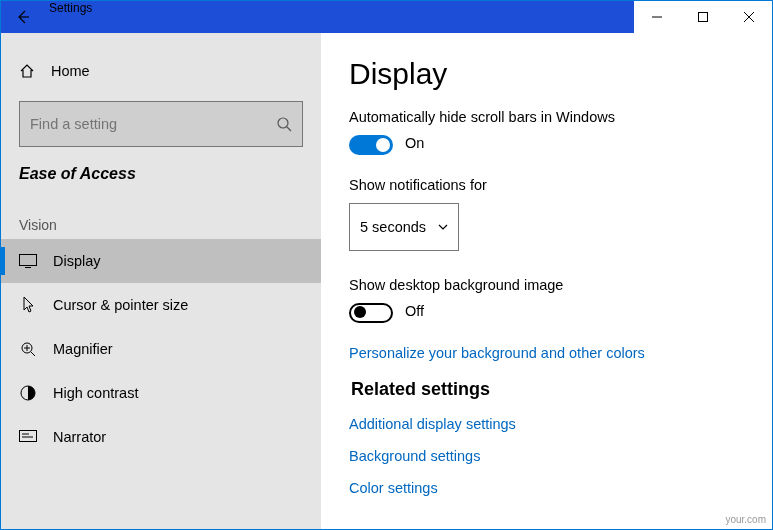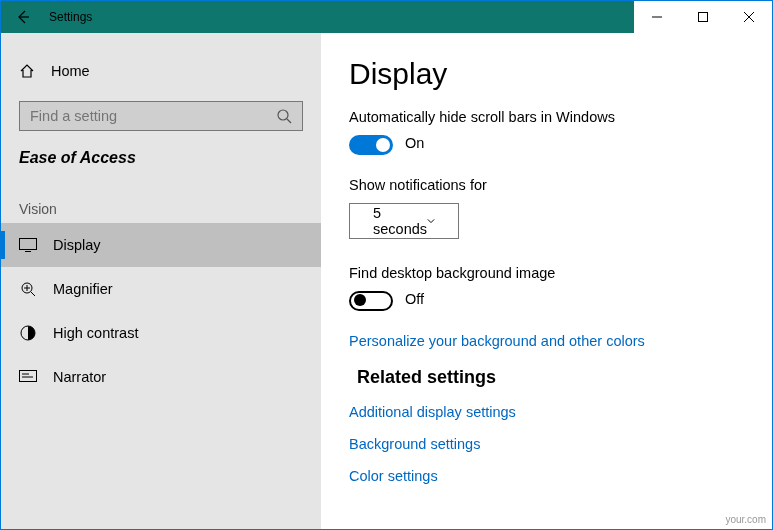--- a/index.html
+++ b/index.html
@@ -1,46 +1,46 @@
 <!DOCTYPE html>
 <html><head>
 <meta charset="utf-8">
 <style>
 * { box-sizing: border-box; margin: 0; padding: 0; font-family: "Segoe UI", -apple-system, sans-serif; }
 body { width: 773px; height: 530px; overflow: hidden; background: #fff; border: 1px solid #0078d7; position: relative; }
-.titlebar { height: 32px; display: flex; align-items: center; background: #0f766e; }
+.titlebar { height: 32px; display: flex; align-items: flex-start; background: #1d4ed8; }
 .titlebar .back { width: 44px; height: 32px; display:flex; align-items:center; justify-content:center; }
 .titlebar .title { font-size: 12px; color: #000; padding-left: 4px; flex: 0 0 auto; }
 .titlebar .spacer { flex: 1; }
 .winbtn { width: 46px; height: 32px; display:flex; align-items:center; justify-content:center; background: #fff; }
 .winbtns { display:flex; height:32px; }
 .content { display:flex; height: calc(100% - 32px); }
 .sidebar { width: 320px; background: #e5e5e5; padding-top: 18px; display:flex; flex-direction:column; }
 .home-row { display:flex; align-items:center; height: 40px; padding-left: 18px; gap: 16px; font-size: 14.5px; color:#000; }
-.search { margin: 10px 18px 0 18px; height: 30px; border: 1px solid #777; background:#cfcfcf; display:flex; align-items:center; padding: 0 10px; justify-content: space-between; }
+.search { margin: 10px 18px 0 18px; height: 46px; border: 1px solid #777; background:#cfcfcf; display:flex; align-items:center; padding: 0 10px; justify-content: space-between; }
 .search input { border:none; background:transparent; font-size:14.5px; width: 90%; outline:none; color:#5a5a5a; }
 .category { font-weight:600; font-size:16px; color:#000; padding: 18px 18px 0 18px; font-style: italic; }
 .group-label { font-size:14px; color:#555; padding: 34px 12px 6px 18px; }
 .nav-item { display:flex; align-items:center; height: 44px; padding-left: 18px; gap: 16px; font-size:14.5px; color:#000; position:relative; }
 .nav-item.active::before { content:""; position:absolute; left:0; top:8px; bottom:8px; width:4px; background:#0078d7; }
 .nav-item.active { background:#bfbfbf; }
 .nav-item .ico { width:18px; height:18px; display:flex; align-items:center; justify-content:center; }
 .main { flex:1; padding: 24px 28px 0 28px; overflow:hidden; }
 h1 { font-weight:400; font-size:30px; color:#000; margin-bottom:18px; }
 .setting-label { font-size:14.5px; color:#000; margin-bottom:10px; }
 .toggle-row { display:flex; align-items:flex-start; gap:12px; margin-bottom:22px; }
 .toggle { width:44px; height:20px; border-radius:10px; position:relative; }
 .toggle.on { background:#0078d7; }
 .toggle.on .knob { position:absolute; right:3px; top:3px; width:14px; height:14px; border-radius:50%; background:#fff; }
 .toggle.off { background:#fff; border:2px solid #000; width:44px; height:20px; }
 .toggle.off .knob { position:absolute; left:3px; top:1px; width:12px; height:12px; border-radius:50%; background:#000; }
 .toggle-state { font-size:14.5px; }
-.select { border:1.5px solid #777; height:36px; width:110px; display:flex; align-items:center; justify-content:space-between; padding:0 23px; font-size:14.5px; margin-bottom:26px; }
+.select { border:1.5px solid #777; height:48px; width:110px; display:flex; align-items:center; justify-content:space-between; padding:0 10px; font-size:14.5px; margin-bottom:26px; }
 .link { color:#0067c0; font-size:14.5px; margin-bottom:14px; display:block;margin-top:16px; }
-h2 { font-weight:600; font-size:18px; color:#000; margin: 18px 0 12px 8px; }
+h2 { font-weight:600; font-size:18px; color:#000; margin: 18px 0 12px 2px; }
 svg { display:block; }
 .watermark { position:absolute; right:6px; bottom:4px; font-size:10px; color:#999; }
 </style>
 </head>
 <body>
 
 <div class="titlebar">
   <div class="back">
     <svg width="16" height="16" viewBox="0 0 16 16">
         <path d="M10 2 L4 8 L10 14" stroke="#000" stroke-width="1.2" fill="none"></path>
@@ -93,20 +93,28 @@
       <span class="ico">
           <svg width="18" height="14" viewBox="0 0 18 14">
             <rect x="0.5" y="0.5" width="17" height="11" stroke="#000" fill="none"></rect>
             <line x1="6" y1="13.5" x2="12" y2="13.5" stroke="#000"></line>
           </svg>
         </span>
       <span>Display</span>
     </div>
     <div class="nav-item">
       <span class="ico">
+          <svg width="16" height="18" viewBox="0 0 16 18">
+            <path d="M4 1 L4 14 L7 11 L9 16 L11 15 L9 10 L13 10 Z" stroke="#000" fill="none" stroke-width="1"></path>
+          </svg>
+        </span>
+      <span>Cursor &amp; pointer size</span>
+    </div>
+    <div class="nav-item">
+      <span class="ico">
           <svg width="16" height="16" viewBox="0 0 16 16">
             <circle cx="7" cy="7" r="5" stroke="#000" fill="none"></circle>
             <line x1="11" y1="11" x2="15" y2="15" stroke="#000"></line>
             <line x1="4" y1="7" x2="10" y2="7" stroke="#000"></line>
             <line x1="7" y1="4" x2="7" y2="10" stroke="#000"></line>
           </svg>
         </span>
       <span>Magnifier</span>
     </div>
     <div class="nav-item">
@@ -142,21 +150,21 @@
     </div>
 
     <div class="setting-label">Show notifications for</div>
     <div class="select">
       <span>5 seconds</span>
       <svg width="10" height="6" viewBox="0 0 10 6">
           <path d="M1 1 L5 5 L9 1" stroke="#000" fill="none" stroke-width="1.2"></path>
         </svg>
     </div>
 
-    <div class="setting-label">Find desktop background image</div>
+    <div class="setting-label">Show desktop background image</div>
     <div class="toggle-row">
       <div class="toggle off">
           <div class="knob"></div>
         </div>
       <span class="toggle-state">Off</span>
     </div>
 
     <a class="link">Personalize your background and other colors</a>
 
     <h2>Related settings</h2>

